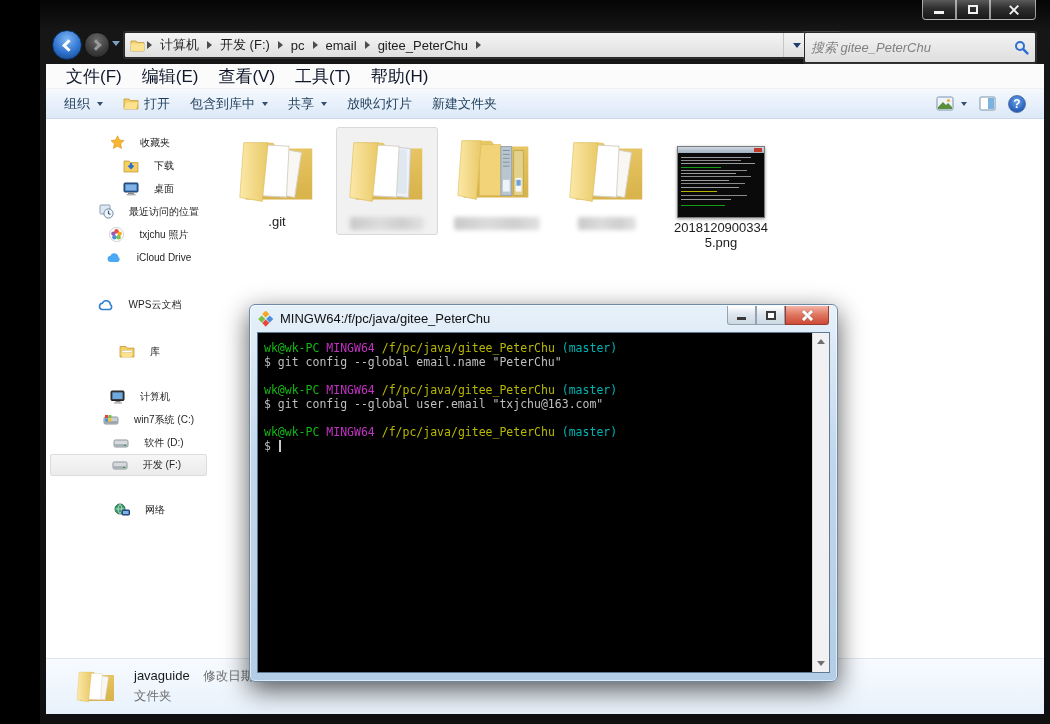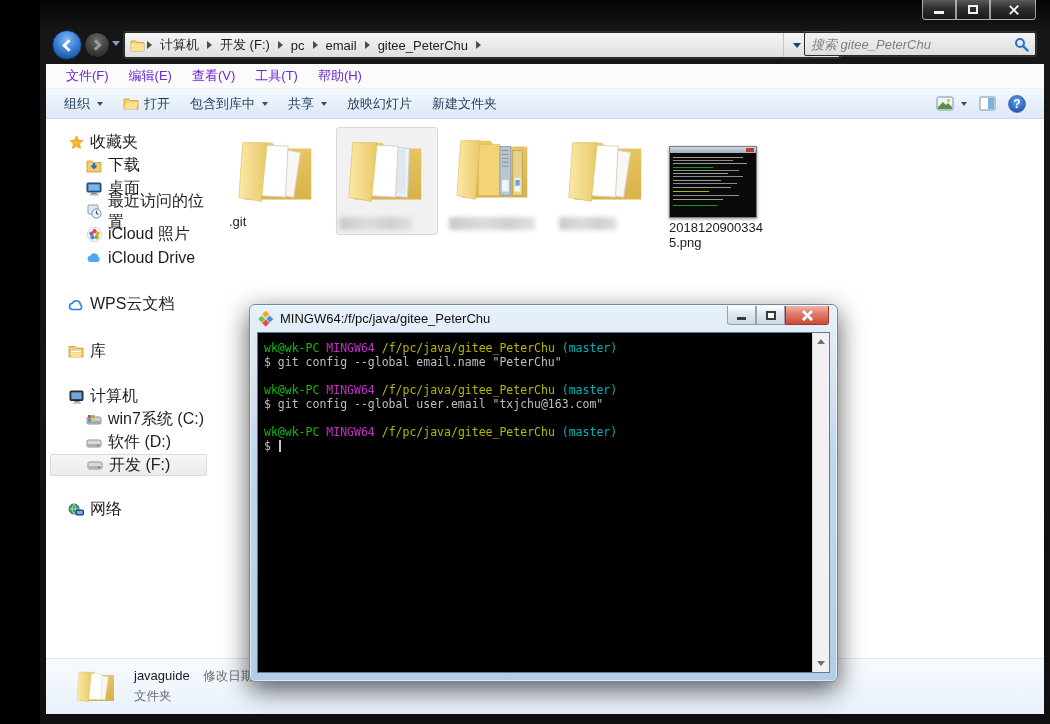--- a/index.html
+++ b/index.html
@@ -37,55 +37,55 @@
 
   .addr-group { position:absolute; left:78px; top:4px; width:716px; height:26px; display:flex;
     border:1px solid #2a2a2a; border-radius:2px; overflow:hidden; box-shadow:0 0 0 1px rgba(255,255,255,.12); }
   .addr-bar { flex:1; background:linear-gradient(#f5f5f5,#dfdfdf); display:flex; align-items:center; padding:0 4px; }
   .crumb { padding:2px 6px; font-size:13px; color:#1e1e1e; white-space:nowrap; cursor:default; }
   .csep { width:0; height:0; border-top:4px solid transparent; border-bottom:4px solid transparent; border-left:5px solid #4c4c4c; margin:0 2px; }
   .addr-dropzone { width:26px; background:linear-gradient(#f5f5f5,#dfdfdf); display:flex; align-items:center; justify-content:center; border-left:1px solid #c6c6c6; }
   .tri-down { width:0; height:0; border-left:4px solid transparent; border-right:4px solid transparent; border-top:5px solid #1c3f6e; }
   .refresh-btn { width:30px; background:linear-gradient(#fbfbfb,#e4e4e4); display:flex; align-items:center; justify-content:center; border-left:1px solid #bdbdbd; }
 
-  .search-box { position:absolute; right:8px; top:4px; width:232px; height:24px;
+  .search-box { position:absolute; right:8px; top:4px; width:232px; height:31px;
     background:linear-gradient(#f3f3f3,#dedede); border:1px solid #2a2a2a; border-radius:2px;
     display:flex; align-items:center; padding:0 6px; box-shadow:0 0 0 1px rgba(255,255,255,.12); }
   .search-box input { flex:1; border:none; background:transparent; outline:none;
     font:italic 13px "Liberation Sans","DejaVu Sans",sans-serif; color:#777; }
   .search-box input::placeholder { color:#808080; font-style:italic; }
 
   
   .menubar { position:absolute; top:64px; left:6px; right:6px; height:25px; background:#fbfbfb;
     display:flex; align-items:center; padding-left:10px; border-bottom:1px solid #f0f0f0; }
-  .menu-item { font-size:13px; color:#6d28d9; padding:16px 10px; cursor:default; }
+  .menu-item { font-size:17px; color:#0f172a; padding:16px 10px; cursor:default; }
 
   
   .toolbar { position:absolute; top:89px; left:6px; right:6px; height:30px;
     background:linear-gradient(#f4f9fe,#e9f1fb 45%,#dce9f7); border-bottom:1px solid #ccd9ea;
     display:flex; align-items:center; padding:0 8px; }
   .tb-btn { display:flex; align-items:center; gap:5px; font-size:13px; color:#1e3c5a; padding:4px 10px; border-radius:3px; cursor:default; }
   .tb-caret { width:0; height:0; border-left:3.5px solid transparent; border-right:3.5px solid transparent; border-top:4px solid #33506d; margin-left:2px; }
   .tb-right { margin-left:auto; display:flex; align-items:center; gap:12px; padding-right:10px; }
   .help-btn { width:18px; height:18px; border-radius:50%; background:radial-gradient(circle at 50% 35%,#6fa6e8,#2b63c0 65%,#153a7a);
     color:#fff; font-size:12px; font-weight:bold; display:flex; align-items:center; justify-content:center; border:1px solid #5577aa; }
 
   
   .main { position:absolute; top:119px; left:6px; right:6px; bottom:66px; background:#fff; }
   .sidebar { position:absolute; left:0; top:0; bottom:0; width:165px; background:#fff; padding-top:12px; overflow:hidden; }
-  .side-row { display:flex; align-items:center; gap:6px; height:23px; padding-left:22px; font-size:16px; color:#1e1e1e; cursor:default; }
+  .side-row { display:flex; align-items:center; gap:15px; height:23px; padding-left:22px; font-size:10px; color:#1e1e1e; cursor:default;justify-content:center; }
   .side-row.child { padding-left:40px; }
   .side-row.sel { background:linear-gradient(#f6f6f6,#ebebeb); border:1px solid #dcdcdc; border-radius:2px; margin:0 4px; padding-left:36px; height:22px; }
   .side-gap { height:24px; }
   .side-gap.sm { height:22px; }
   .sicon { width:16px; height:16px; flex:0 0 16px; display:flex; align-items:center; justify-content:center; }
 
   .content { position:absolute; left:166px; top:0; right:0; bottom:0; background:#fff; }
   .file-row { display:flex; align-items:flex-start; gap:8px; padding:8px 0 0 14px; }
-  .file-item { width:102px; display:flex; flex-direction:column; align-items:flex-start; padding:4px 2px; border:1px solid transparent; border-radius:3px; }
+  .file-item { width:102px; display:flex; flex-direction:column; align-items:center; padding:4px 2px; border:1px solid transparent; border-radius:3px; }
   .file-item.sel { background:#f1f1f1; border-color:#d9d9d9; }
   .flabel { font-size:13px; color:#1c1c1c; margin-top:2px; text-align:center; line-height:15px; }
   .blur-name { height:13px; margin-top:5px; border-radius:2px;
     background:linear-gradient(90deg,#c9c9c9,#dcdcdc 40%,#cfcfcf 70%,#e2e2e2); filter:blur(2px); }
 
   .shot { width:88px; height:72px; margin-top:14px; background:#0a0a0a; border:1px solid #7a7a7a; box-shadow:0 1px 3px rgba(0,0,0,.4); position:relative; overflow:hidden; }
   .shot .bar { position:absolute; top:0; left:0; right:0; height:6px; background:linear-gradient(#cfd8e2,#9fb0c0); }
   .shot .dotr { position:absolute; top:1px; right:2px; width:8px; height:4px; background:#c0392b; }
   .shot .tl { position:absolute; left:3px; height:1px; }
 
@@ -311,21 +311,21 @@
         <span class="sicon">
           <svg width="15" height="15" viewBox="0 0 15 15">
               <circle cx="7.5" cy="7.5" r="7" fill="#fff" stroke="#cfcfcf"></circle>
               <circle cx="7.5" cy="4.3" r="2.2" fill="#e84c3d"></circle>
               <circle cx="10.6" cy="6.6" r="2.2" fill="#f5a623"></circle>
               <circle cx="9.6" cy="10.2" r="2.2" fill="#7bc043"></circle>
               <circle cx="5.4" cy="10.2" r="2.2" fill="#4a90d9"></circle>
               <circle cx="4.4" cy="6.6" r="2.2" fill="#9b59b6"></circle>
             </svg>
         </span>
-        <span>iCloud 照片</span>
+        <span>txjchu 照片</span>
       </div>
       <div class="side-row child">
         <span class="sicon">
           <svg width="16" height="12" viewBox="0 0 16 12">
               <path d="M4 10 a3.2 3.2 0 0 1 .4-6.3 A4.2 4.2 0 0 1 12.4 5 A2.9 2.9 0 0 1 12 10 Z" fill="#4aa8f5"></path>
             </svg>
         </span>
         <span>iCloud Drive</span>
       </div>
 

